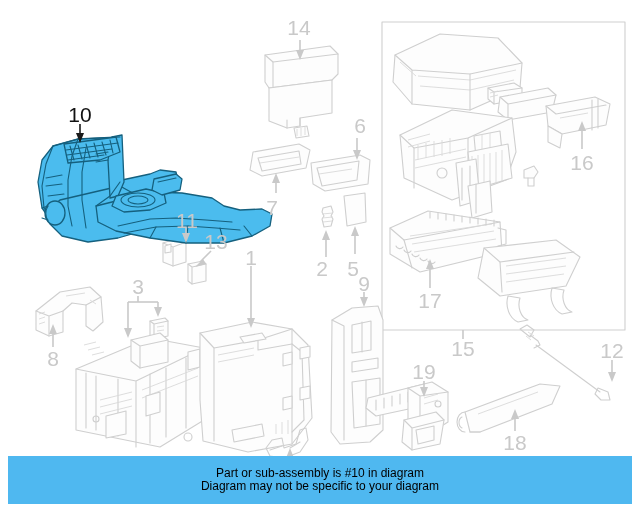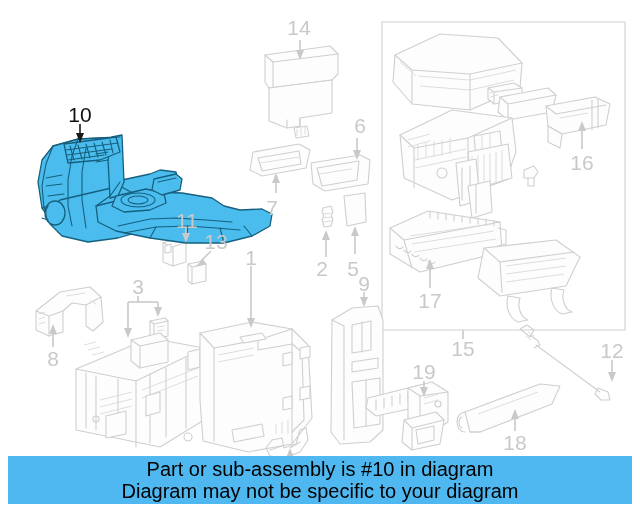--- a/index.html
+++ b/index.html
@@ -9,21 +9,21 @@
     position:relative;
   }
   #stage{position:absolute;left:0;top:0;width:640px;height:512px;}
   #diagram{position:absolute;left:0;top:0;width:640px;height:460px;}
   #banner{
     position:absolute;left:8px;top:456px;width:624px;height:48px;
     display:flex;flex-direction:column;align-items:center;justify-content:center;
     line-height:1.12;
   }
   #banner div{
-    font-size:20px;color:#000;white-space:nowrap;
+    font-size:12px;color:#000;white-space:nowrap;
     font-family:"Liberation Sans", sans-serif;
   }
   svg{display:block;}
   .lbl{font-family:"Liberation Sans", sans-serif;font-size:21px;}
   .lbl-gray{fill:#c9c9c9;}
   .lbl-dark{fill:#111111;}
 </style>
 </head>
 <body>
 

